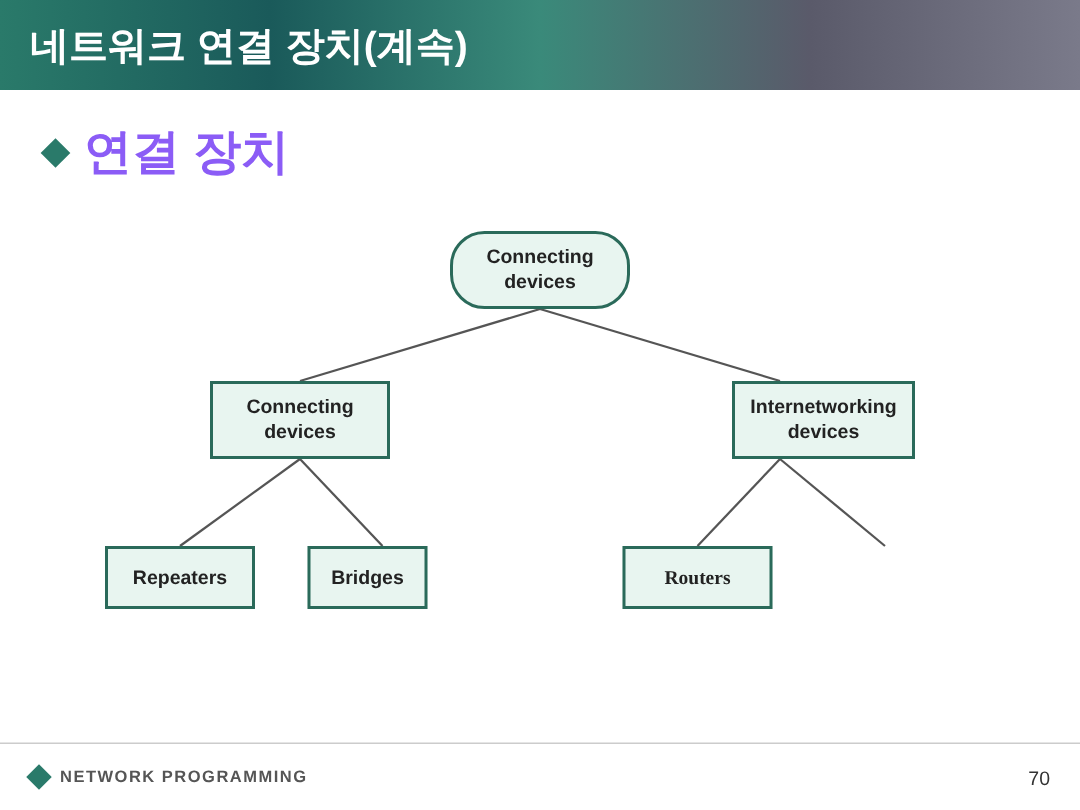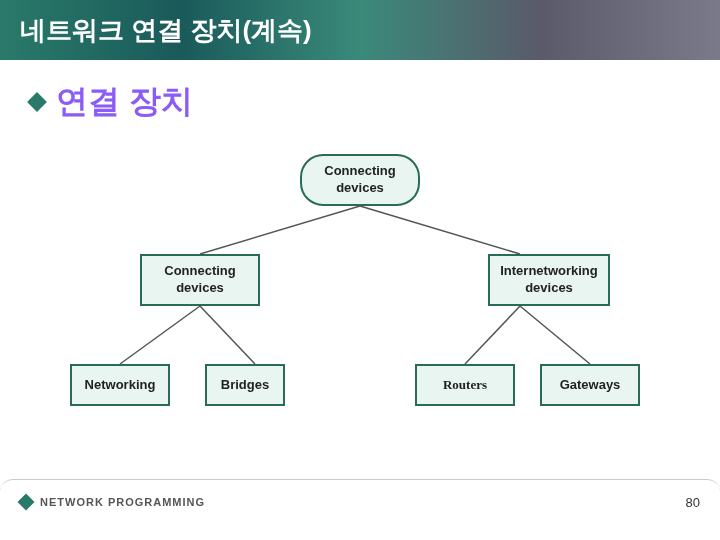--- a/index.html
+++ b/index.html
@@ -131,30 +131,29 @@
       top: 0;
       left: 0;
       width: 100%;
       height: 100%;
       pointer-events: none;
     }
 
     
     .footer {
       position: absolute;
-      bottom: 16px;
+      bottom: 0;
       left: 0;
       right: 0;
       height: 45px;
       border-top: 1px solid #ccc;
       display: flex;
       align-items: center;
       justify-content: space-between;
       padding: 0 20px;
-      border-radius: 13px;
     }
 
     .footer-left {
       display: flex;
       align-items: center;
       gap: 8px;
     }
 
     .footer-diamond {
       width: 12px;
@@ -227,37 +226,34 @@
     </div>
 
     <div class="node node-internetworking">
       <span>
         <span>Internetworking</span><br>
         <span>devices</span>
       </span>
     </div>
 
     <div class="node node-repeaters">
-      <span>Networking</span>
+      <span>Repeaters</span>
     </div>
 
     <div class="node node-bridges">
       <span>Bridges</span>
     </div>
 
     <div class="node node-routers">
       <span>Routers</span>
     </div>
 
-    <div class="node node-gateways">
-      <span>Gateways</span>
-    </div>
 
   </div>
 </div>
 
 <div class="footer">
   <div class="footer-left">
     <div class="footer-diamond"></div>
     <span class="footer-text">NETWORK PROGRAMMING</span>
   </div>
-  <span class="footer-page">80</span>
+  <span class="footer-page">70</span>
 </div>
 
 </body></html>

